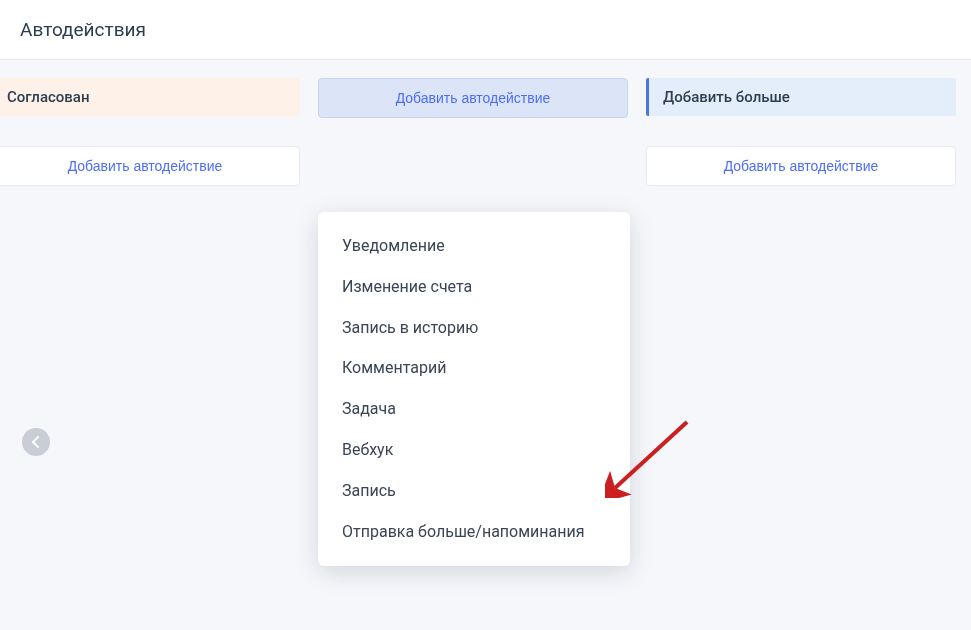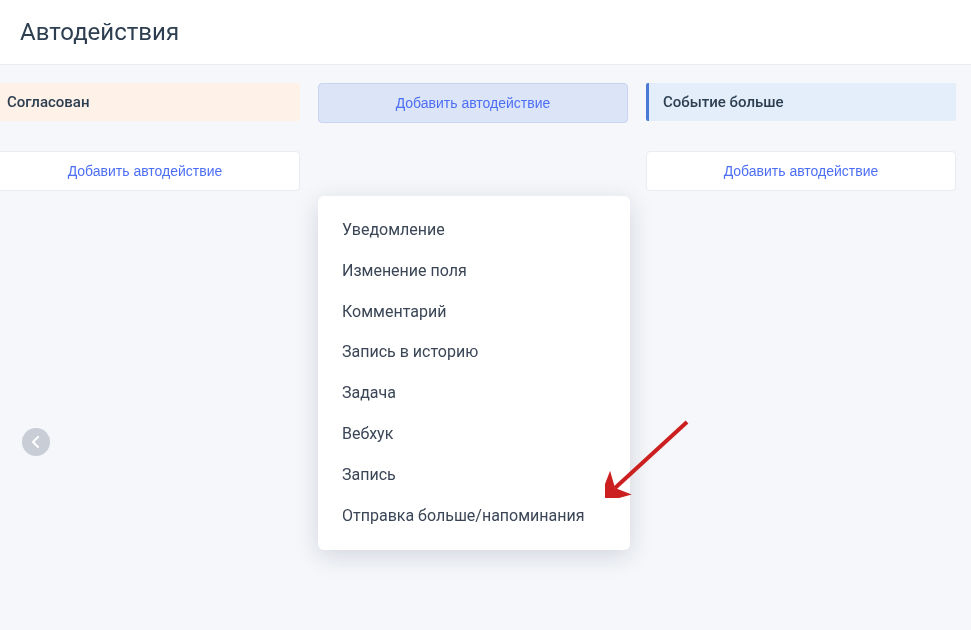--- a/index.html
+++ b/index.html
@@ -14,21 +14,21 @@
       height: 630px;
       overflow: hidden;
       position: relative;
     }
     .header {
       background: #fff;
       padding: 18px 20px;
       border-bottom: 1px solid #e8ebf0;
     }
     .header-title {
-      font-size: 24px;
+      font-size: 19px;
       color: #2c3e50;
       font-weight: 400;
     }
     .columns-wrapper {
       display: flex;
       gap: 18px;
       padding: 18px 0;
       margin-left: -10px;
     }
     .column {
@@ -64,21 +64,21 @@
       border-radius: 4px;
       font-weight: 400;
     }
     .add-button.active {
       background: #dce4f7;
       border-color: #c9d4f0;
     }
     .dropdown-menu {
       position: absolute;
       left: 318px;
-      top: 196px;
+      top: 212px;
       width: 312px;
       background: #fff;
       border-radius: 6px;
       box-shadow: 0 6px 24px rgba(20, 30, 60, 0.15);
       padding: 14px 0;
       z-index: 10;
     }
     .menu-item {
       padding: 10px 24px;
       font-size: 16px;
@@ -119,30 +119,30 @@
 
 <div class="columns-wrapper">
   <div class="column">
     <div class="column-header peach">Согласован</div>
     <button class="add-button">Добавить автодействие</button>
   </div>
   <div class="column">
     <button class="add-button active">Добавить автодействие</button>
   </div>
   <div class="column">
-    <div class="column-header blue">Событие больше</div>
+    <div class="column-header blue">Добавить больше</div>
     <button class="add-button">Добавить автодействие</button>
   </div>
 </div>
 
 <div class="dropdown-menu">
   <div class="menu-item">Уведомление</div>
-  <div class="menu-item">Изменение поля</div>
+  <div class="menu-item">Изменение счета</div>
+  <div class="menu-item">Запись в историю</div>
   <div class="menu-item">Комментарий</div>
-  <div class="menu-item">Запись в историю</div>
   <div class="menu-item">Задача</div>
   <div class="menu-item">Вебхук</div>
   <div class="menu-item">Запись</div>
   <div class="menu-item">Отправка больше/напоминания</div>
 </div>
 
 <div class="scroll-nav">
   <span>
     <svg width="10" height="12" viewBox="0 0 10 12">
         <path d="M7 1 L2 6 L7 11" stroke="#fff" stroke-width="2" fill="none" stroke-linecap="round" stroke-linejoin="round"></path>

